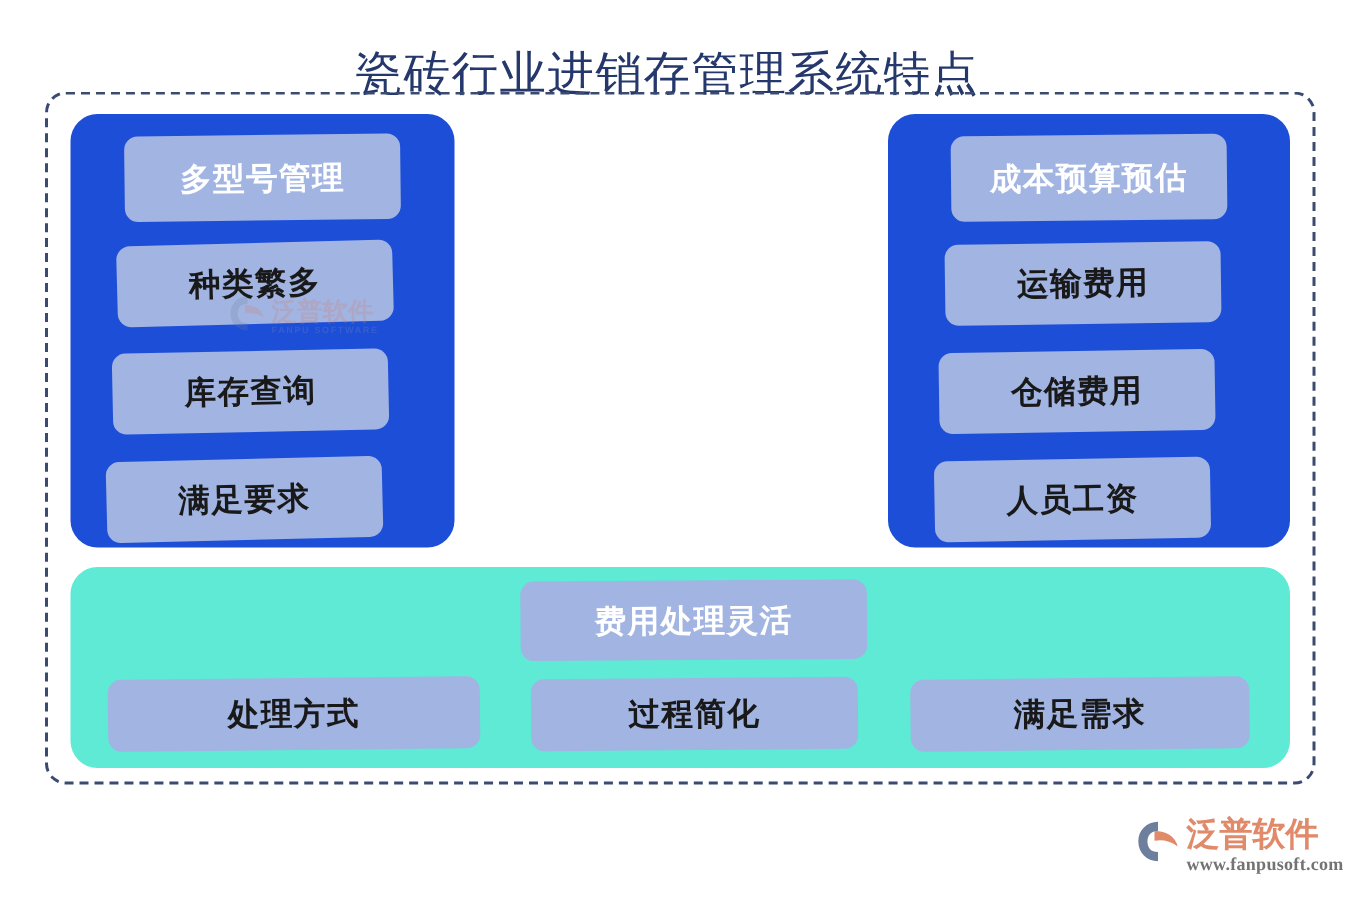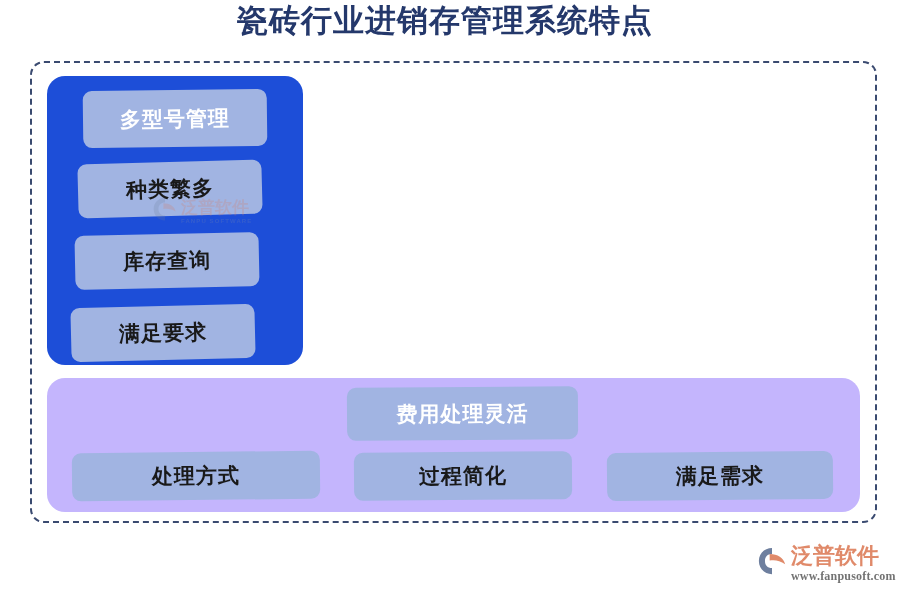--- a/index.html
+++ b/index.html
@@ -12,26 +12,26 @@
 
   body {
     background: #ffffff;
     font-family: "Liberation Sans", "DejaVu Sans", sans-serif;
     position: relative;
   }
 
   
   .page-title {
     position: absolute;
-    top: 0;
+    top: 28px;
     left: 0;
     width: 890px;
     text-align: center;
     font-size: 31px;
-    font-weight: bold;
+    font-weight: normal;
     letter-spacing: 1px;
     color: #24386b;
     white-space: nowrap;
   }
 
   
   .dashed-frame {
     position: absolute;
     left: 30px;
     top: 61px;
@@ -61,21 +61,21 @@
   .panel-2 { left: 275px; width: 256px; }
   .panel-3 { left: 545px; width: 268px; }
 
   
   .bottom-panel {
     position: absolute;
     left: 47px;
     top: 378px;
     width: 813px;
     height: 134px;
-    background: #c4b5fd;
+    background: #5eead4;
     border-radius: 18px;
   }
 
   
   .chip {
     position: absolute;
     background: #a1b4e2;
     border-radius: 9px;
     display: flex;
     align-items: center;
@@ -192,20 +192,26 @@
 <div class="top-row">
 
   <div class="panel panel-1">
     <div class="chip header c1-0">多型号管理</div>
     <div class="chip c1-1">种类繁多</div>
     <div class="chip c1-2">库存查询</div>
     <div class="chip c1-3">满足要求</div>
   </div>
 
 
+  <div class="panel panel-3">
+    <div class="chip header c3-0">成本预算预估</div>
+    <div class="chip c3-1">运输费用</div>
+    <div class="chip c3-2">仓储费用</div>
+    <div class="chip c3-3">人员工资</div>
+  </div>
 
 </div>
 
 <div class="bottom-panel">
   <div class="chip header b-head">费用处理灵活</div>
   <div class="chip b-0">处理方式</div>
   <div class="chip b-1">过程简化</div>
   <div class="chip b-2">满足需求</div>
 </div>
 

